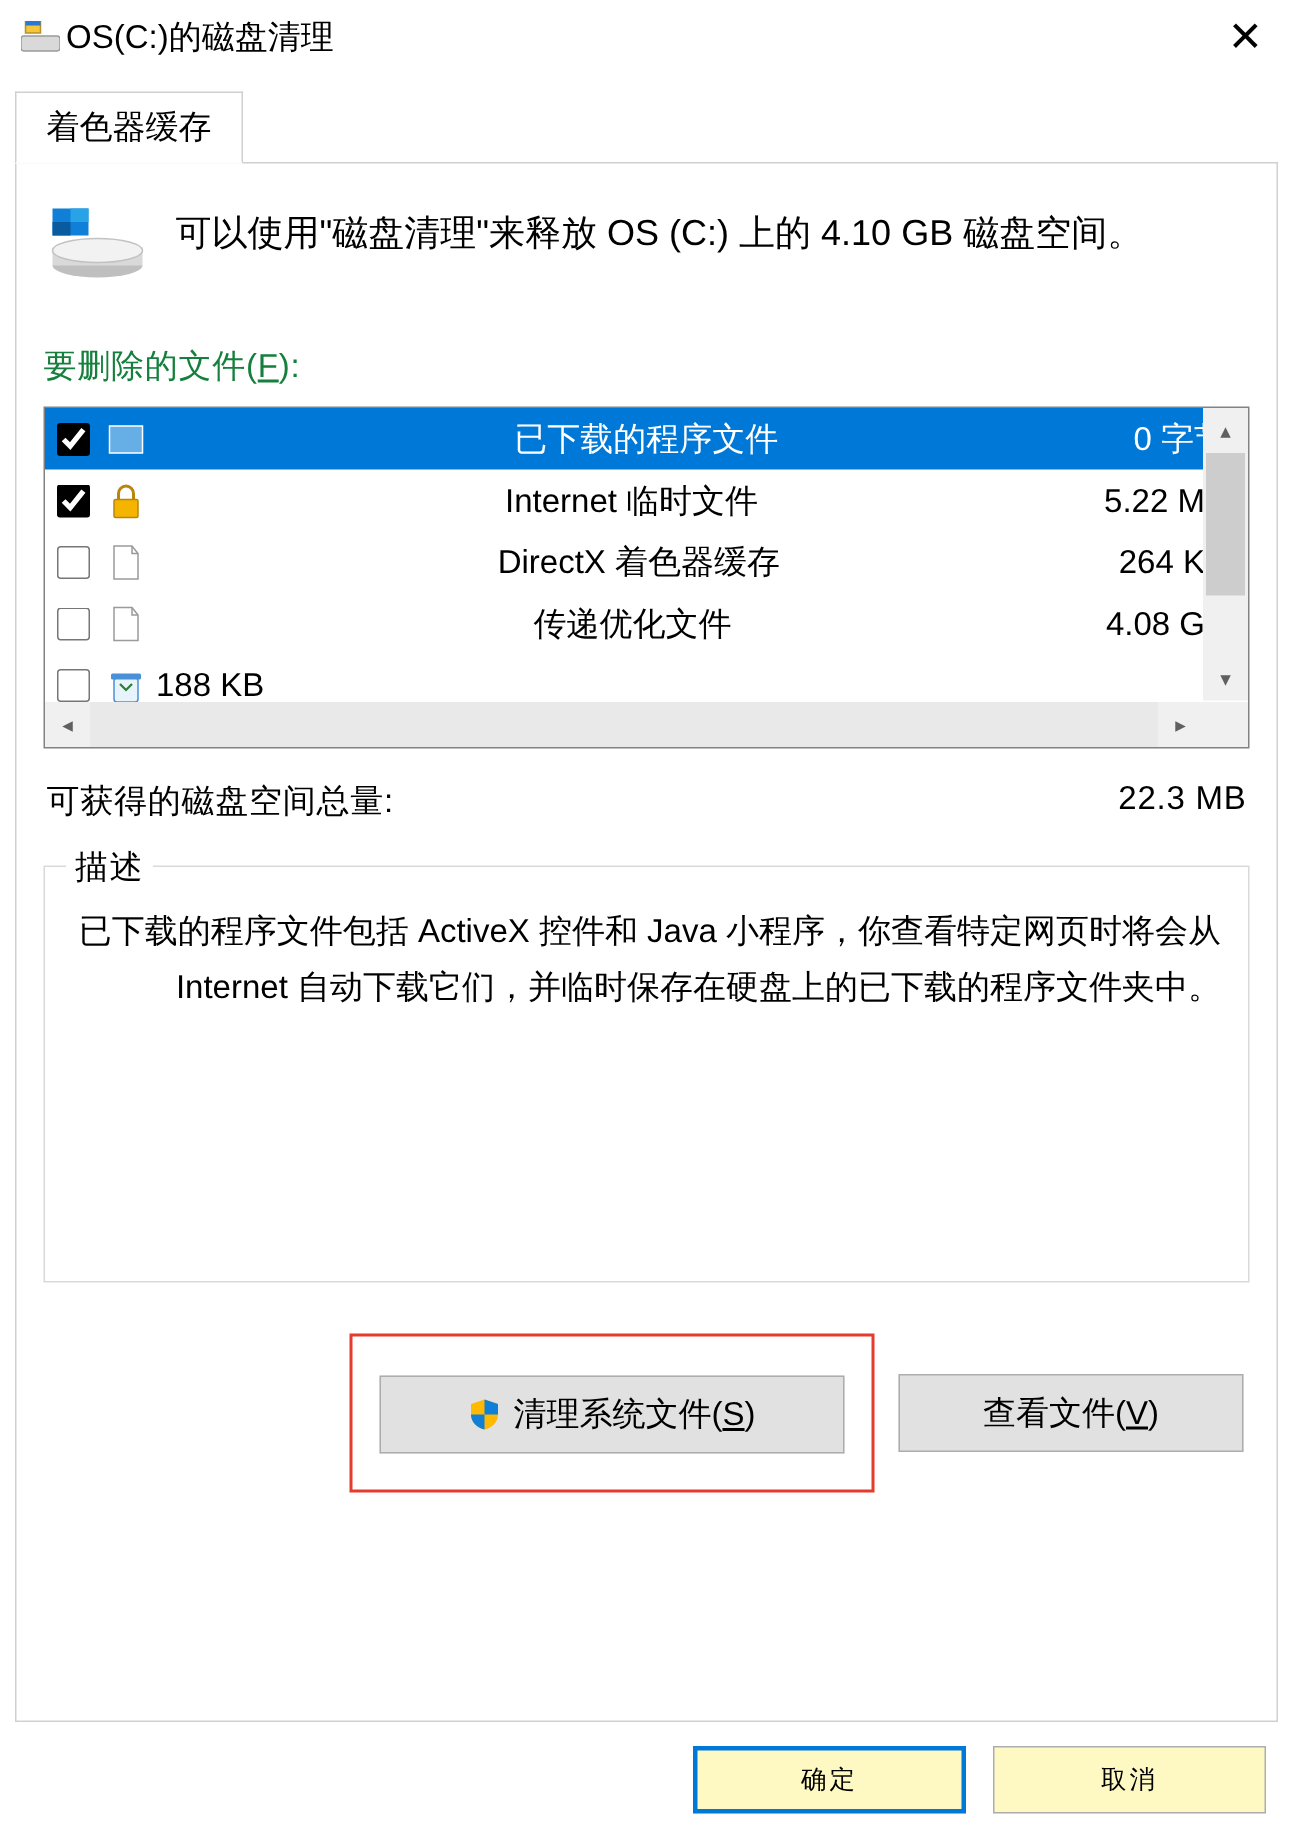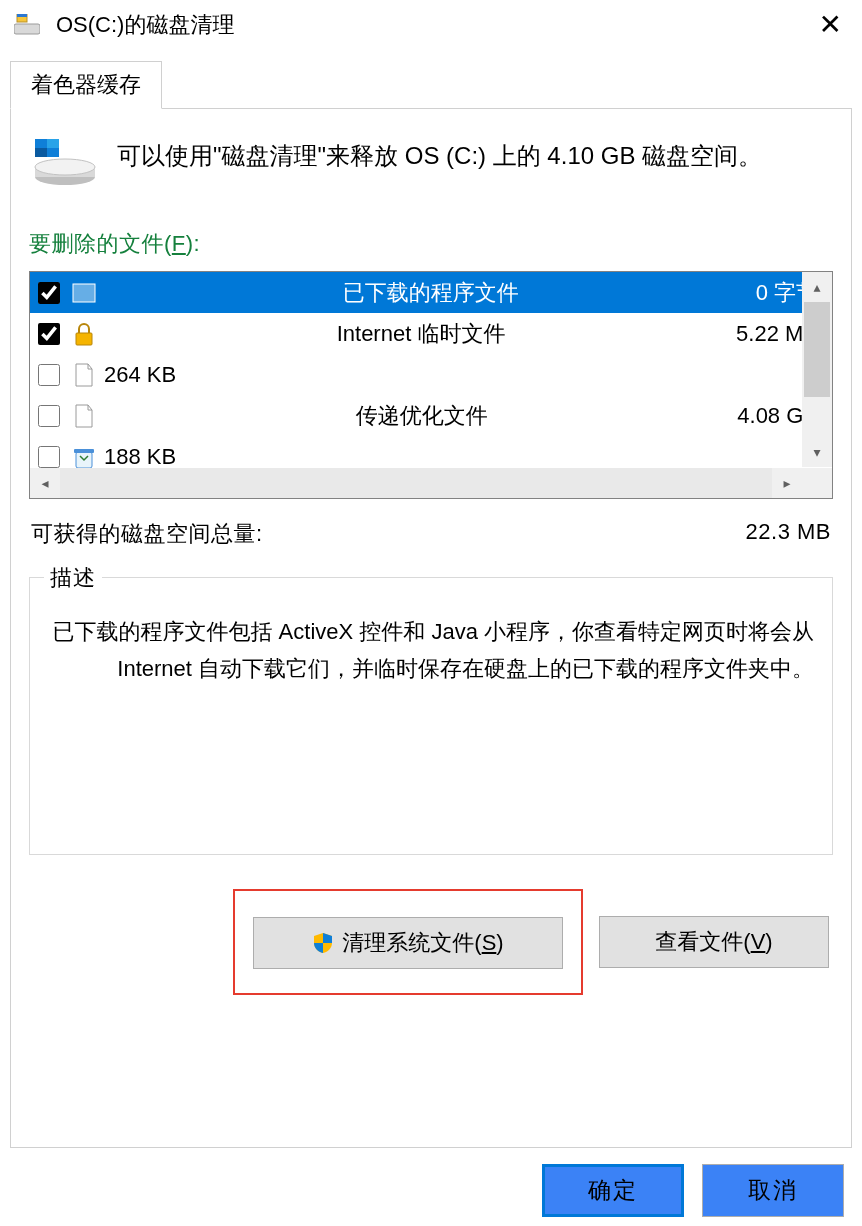--- a/index.html
+++ b/index.html
@@ -18,21 +18,21 @@
     .titlebar {
       display: flex;
       align-items: center;
       justify-content: space-between;
       padding: 8px 14px 6px 14px;
       height: 48px;
     }
     .titlebar-left {
       display: flex;
       align-items: center;
-      gap: 16px;
+      gap: 4px;
     }
     .drive-icon svg { display: block; }
     .title-text {
       font-size: 22px;
       color: #000;
     }
     .close-btn {
       font-size: 28px;
       font-weight: 300;
       line-height: 1;
@@ -225,21 +225,20 @@
       left: 14px;
       background: #fff;
       padding: 0 6px;
       font-size: 22px;
       letter-spacing: 1px;
     }
     .description-text {
       font-size: 22px;
       line-height: 1.7;
       color: #000;
-      margin-top: 11px;
     }
     .action-row {
       display: flex;
       justify-content: flex-end;
       margin-top: 34px;
       gap: 16px;
     }
     .highlight-box {
       border: 2px solid #e53b2e;
       padding: 26px 18px 24px 18px;
@@ -260,26 +259,26 @@
     }
     .win-button.wide { min-width: 310px; }
     .shield-icon svg { display: block; }
     .bottom-bar {
       display: flex;
       justify-content: flex-end;
       gap: 18px;
       padding: 16px 18px 18px 18px;
     }
     .bottom-btn {
-      background: #3b82f6;
+      background: #fef9c3;
       border: 1px solid #adadad;
-      font-size: 23px;
+      font-size: 17px;
       font-family: inherit;
       padding: 10px 0;
-      width: 142px;
+      width: 182px;
       cursor: pointer;
       letter-spacing: 2px;
     }
     .bottom-btn.primary {
       border: 3px solid #0078d7;
       padding: 8px 0;
     }
   </style>
 </head>
 <body>
@@ -353,20 +352,21 @@
               </div>
               <div class="list-row">
                 <div class="row-clip">
                   <input type="checkbox" style="">
                   <span class="file-icon">
                     <svg width="26" height="26">
                       <path d="M5 2 H17 L21 7 V24 H5 Z" fill="#fff" stroke="#9a9a9a"></path>
                       <path d="M17 2 V7 H21" fill="none" stroke="#9a9a9a"></path>
                     </svg>
                   </span>
+                  <span class="file-label">DirectX 着色器缓存</span>
                   <span class="file-size">264 KB</span>
                 </div>
               </div>
               <div class="list-row">
                 <div class="row-clip">
                   <input type="checkbox" style="">
                   <span class="file-icon">
                     <svg width="26" height="26">
                       <path d="M5 2 H17 L21 7 V24 H5 Z" fill="#fff" stroke="#9a9a9a"></path>
                       <path d="M17 2 V7 H21" fill="none" stroke="#9a9a9a"></path>

